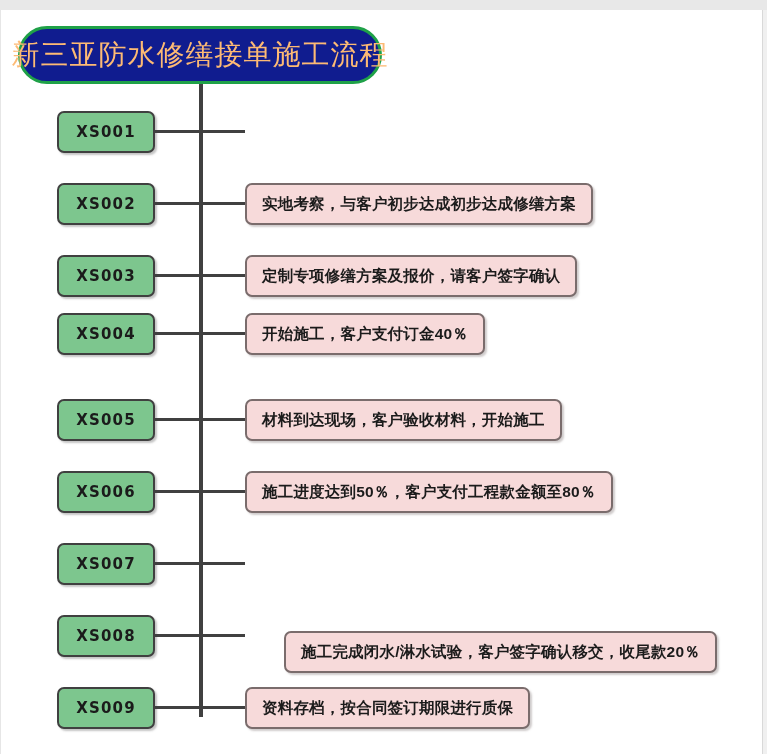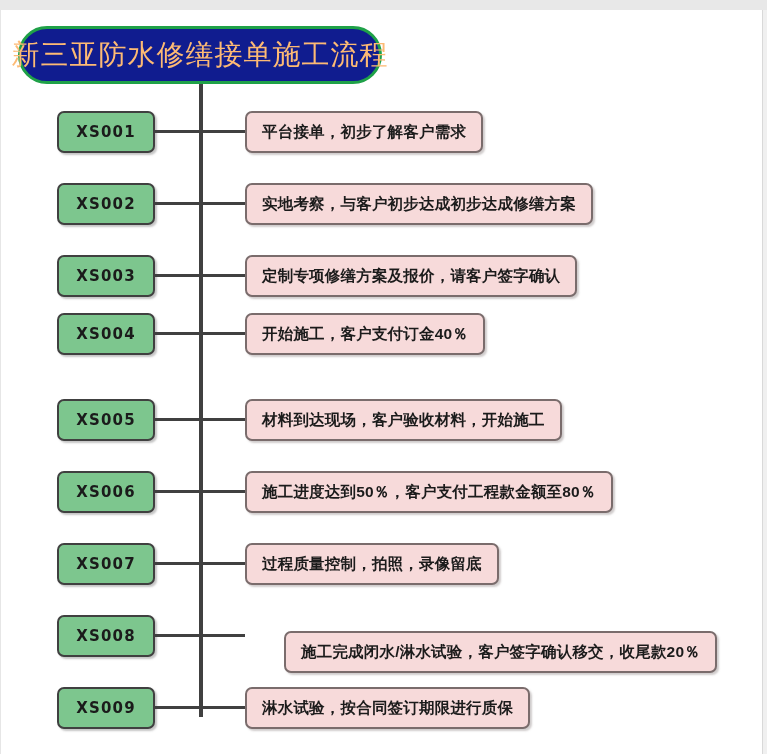--- a/index.html
+++ b/index.html
@@ -151,23 +151,20 @@
   </div>
 
   <div class="trunk"></div>
 
   <div id="rows">
       <div class="row" style="top: 111px; left: 0px; width: 767px;">
         <div class="code-box" style="top: 0px;">
           <span class="code-text">XS001</span>
         </div>
         <div class="connector" style="top: 19px;"></div>
-        <div class="desc-box" style="top: 0px;">
-          <span class="desc-text">平台接单，初步了解客户需求</span>
-        </div>
       </div>
       <div class="row" style="top: 183px; left: 0px; width: 767px;">
         <div class="code-box" style="top: 0px;">
           <span class="code-text">XS002</span>
         </div>
         <div class="connector" style="top: 19px;"></div>
         <div class="desc-box" style="top: 0px;">
           <span class="desc-text">实地考察，与客户初步达成初步达成修缮方案</span>
         </div>
       </div>
@@ -205,37 +202,34 @@
         <div class="connector" style="top: 19px;"></div>
         <div class="desc-box" style="top: 0px;">
           <span class="desc-text">施工进度达到50％，客户支付工程款金额至80％</span>
         </div>
       </div>
       <div class="row" style="top: 543px; left: 0px; width: 767px;">
         <div class="code-box" style="top: 0px;">
           <span class="code-text">XS007</span>
         </div>
         <div class="connector" style="top: 19px;"></div>
-        <div class="desc-box" style="top: 0px;">
-          <span class="desc-text">过程质量控制，拍照，录像留底</span>
-        </div>
       </div>
       <div class="row" style="top: 615px; left: 0px; width: 625px;">
         <div class="code-box" style="top: 0px;">
           <span class="code-text">XS008</span>
         </div>
         <div class="connector" style="top: 19px;"></div>
         <div class="desc-box" style="top: 16px; margin-left: 39px;">
           <span class="desc-text">施工完成闭水/淋水试验，客户签字确认移交，收尾款20％</span>
         </div>
       </div>
       <div class="row" style="top: 687px; left: 0px; width: 767px;">
         <div class="code-box" style="top: 0px;">
           <span class="code-text">XS009</span>
         </div>
         <div class="connector" style="top: 19px;"></div>
         <div class="desc-box" style="top: 0px;">
-          <span class="desc-text">淋水试验，按合同签订期限进行质保</span>
+          <span class="desc-text">资料存档，按合同签订期限进行质保</span>
         </div>
       </div>
     </div>
 
 </div>
 
 </body></html>

